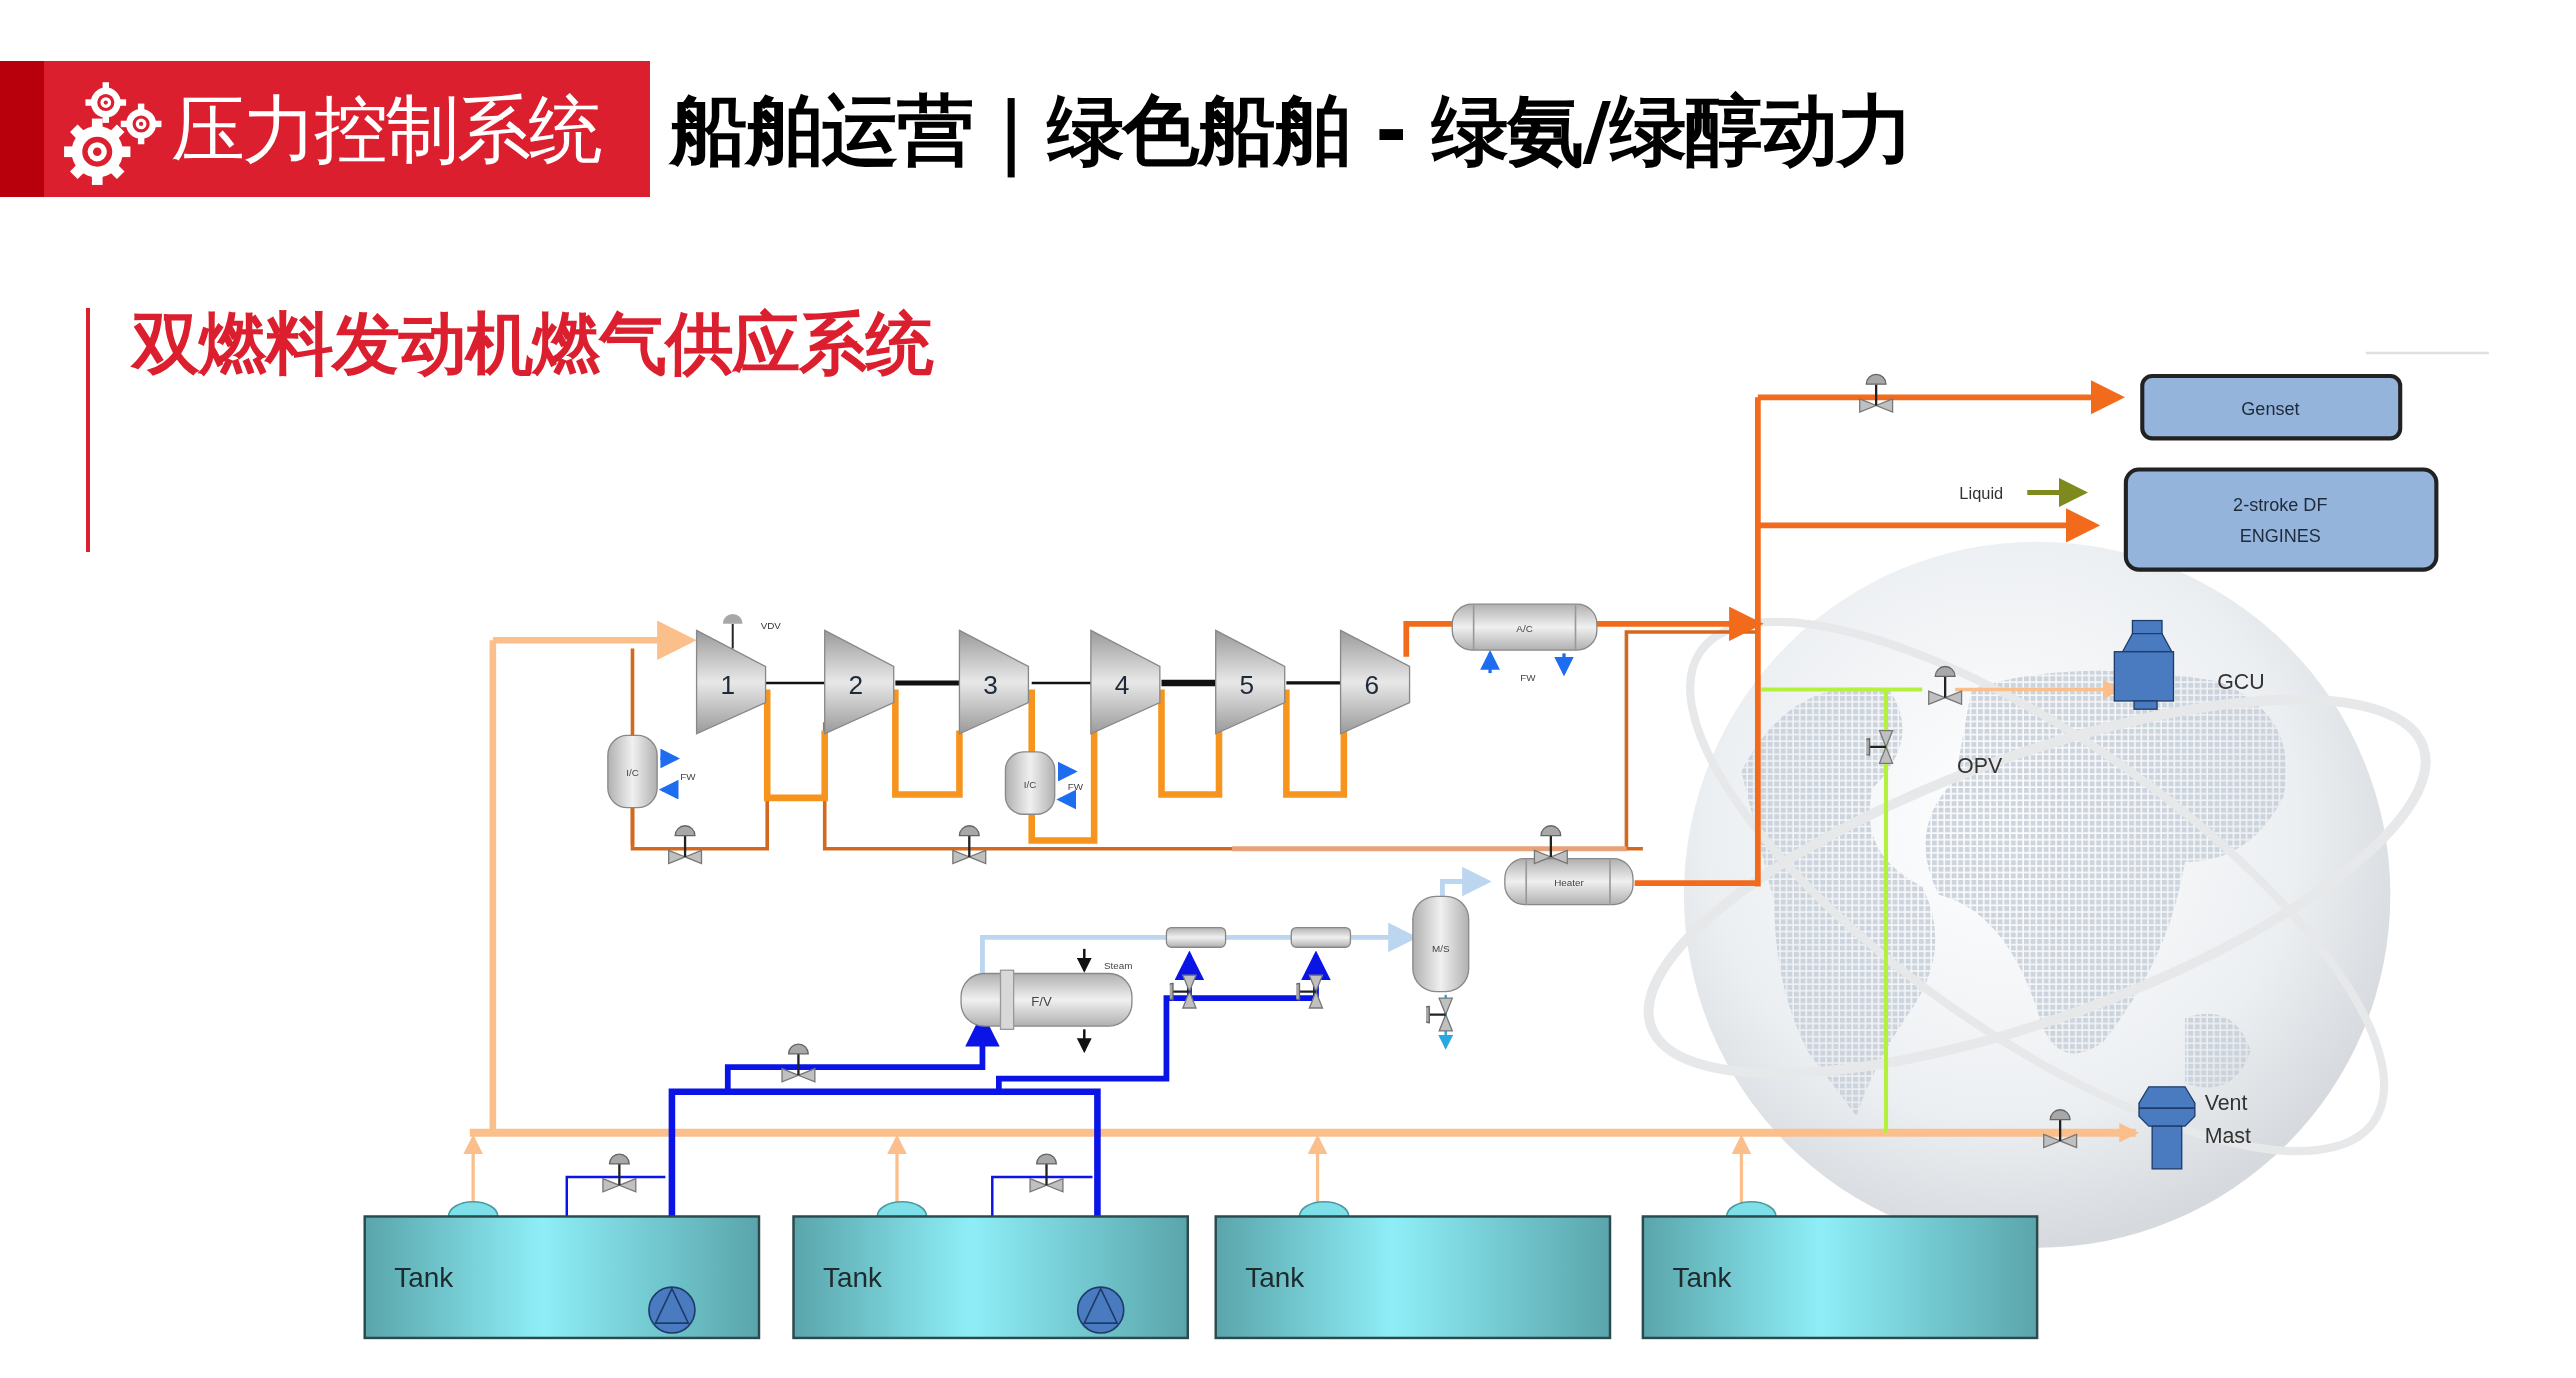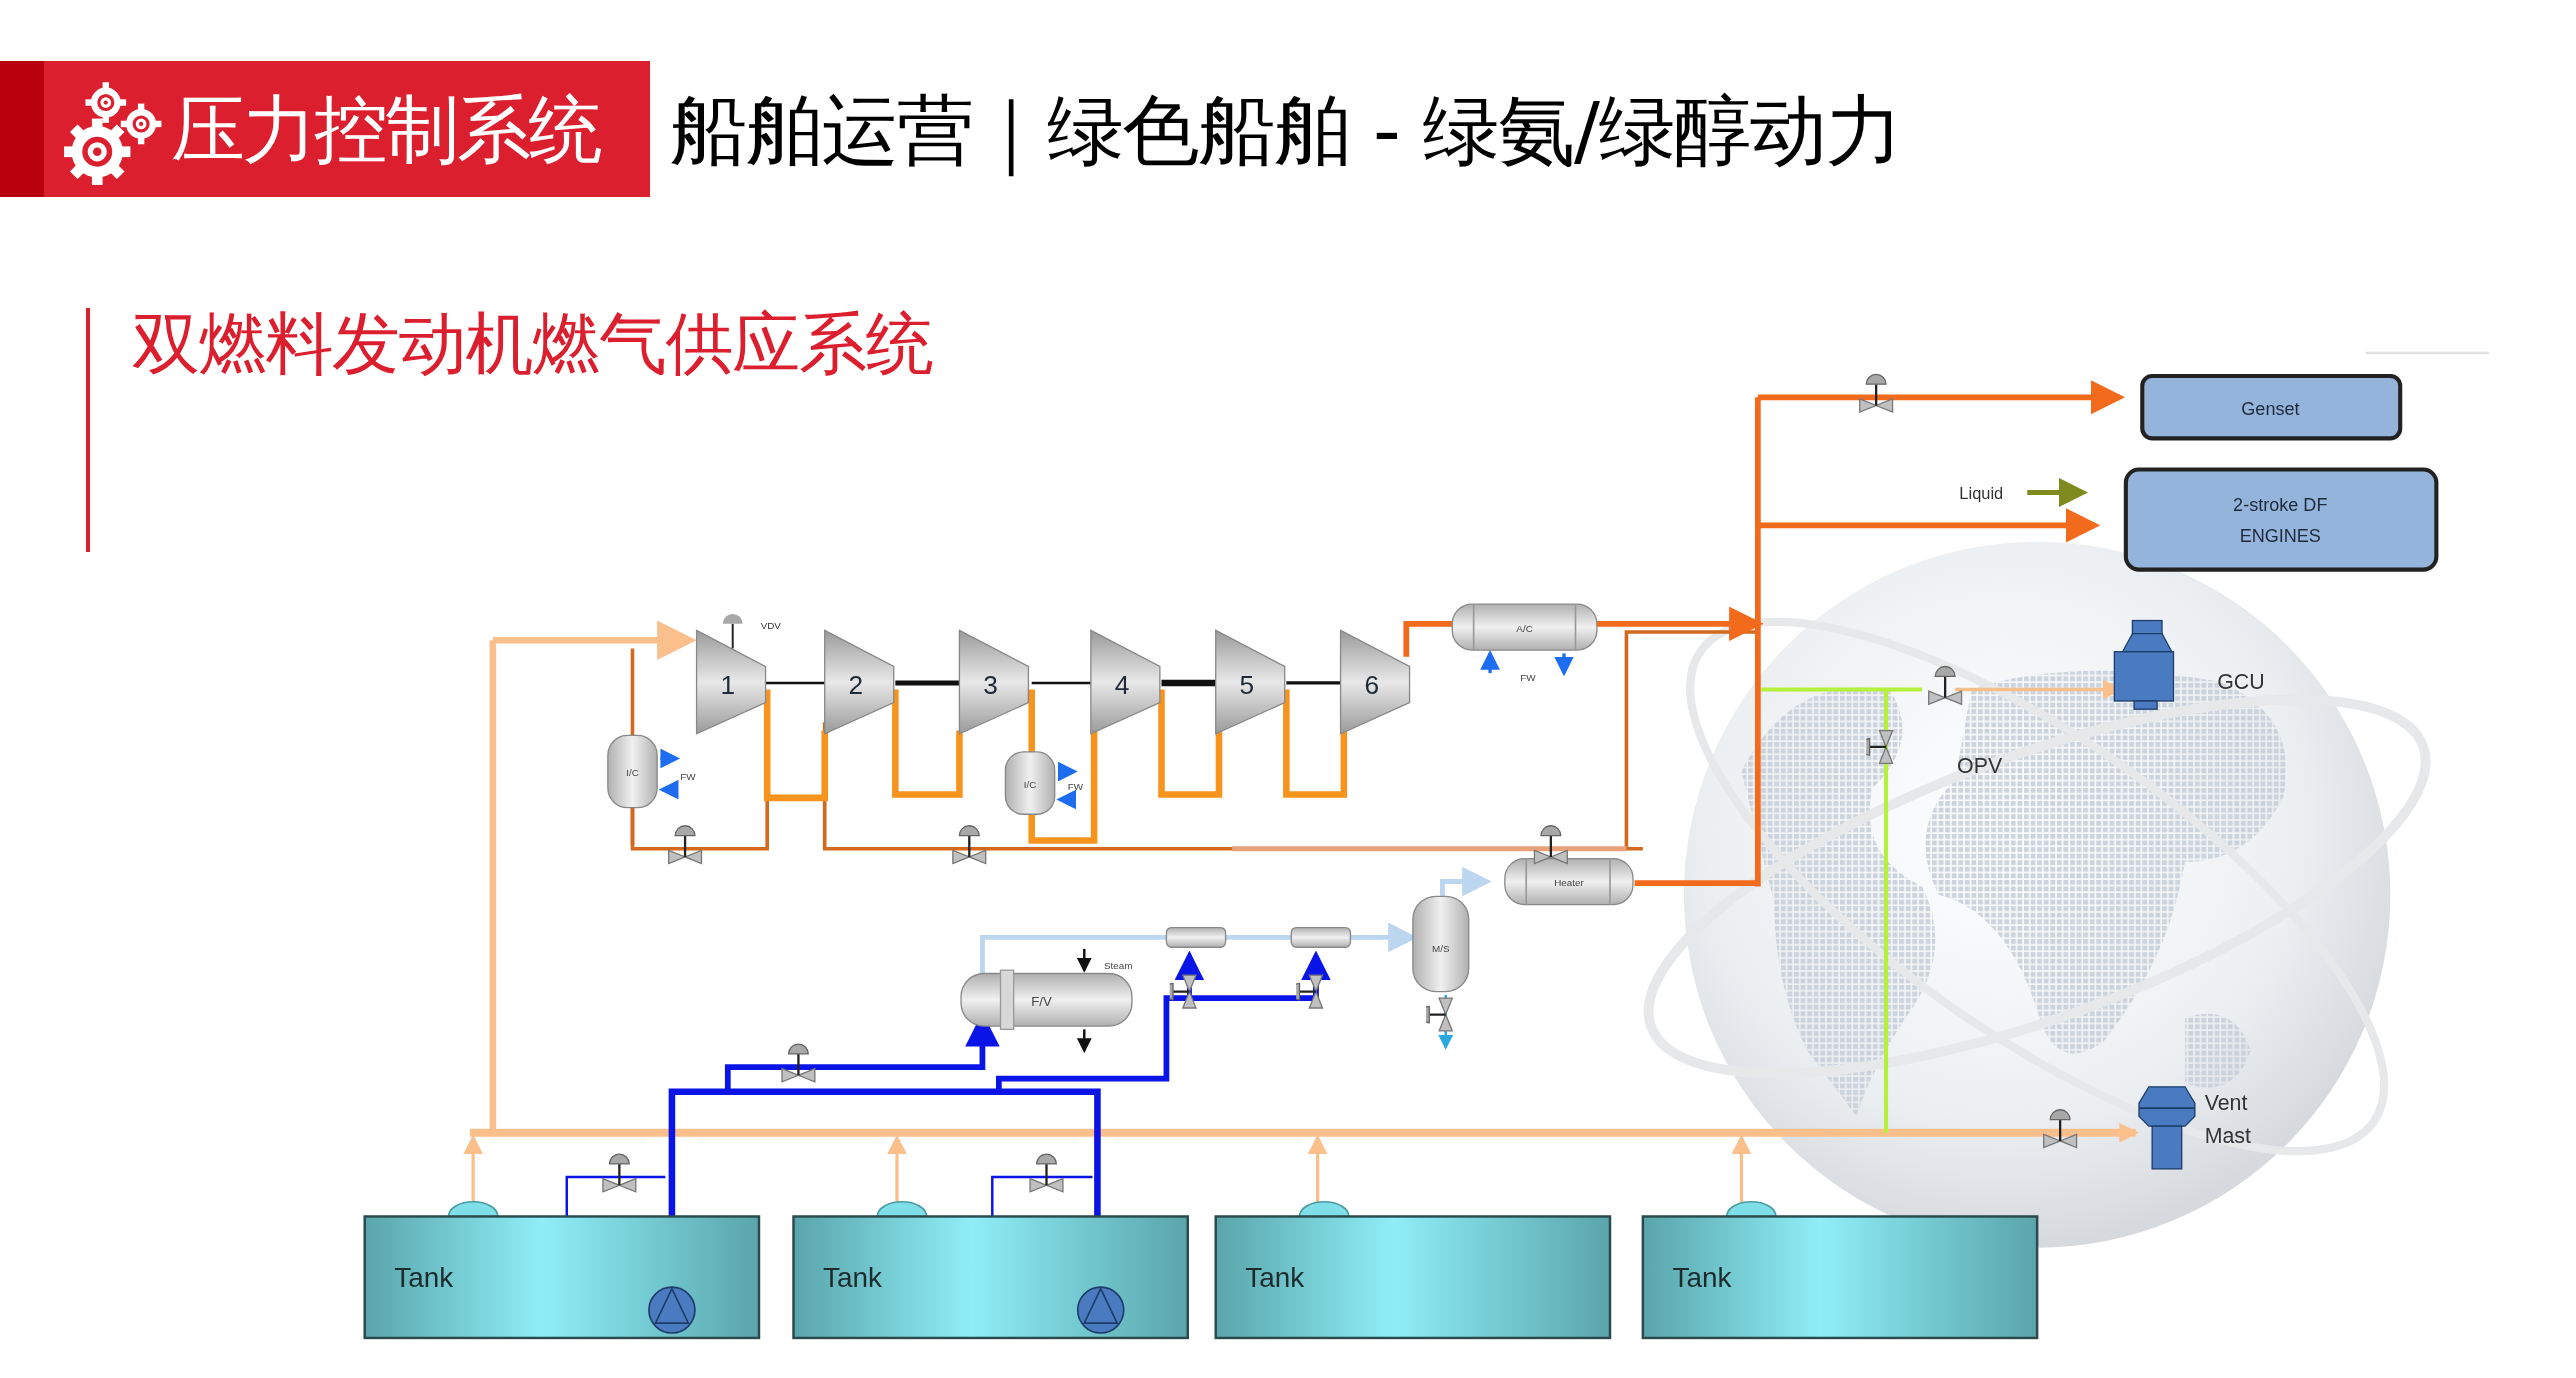--- a/index.html
+++ b/index.html
@@ -1,24 +1,24 @@
 <!DOCTYPE html>
 <html style="font-size:10px"><head>
 <meta charset="utf-8">
 <style>
   html,body{margin:0;padding:0;background:#ffffff;}
   body{width:2576px;height:1379px;position:relative;overflow:hidden;font-family:"DejaVu Sans","Liberation Sans",sans-serif;}
   .header-band{position:absolute;left:0;top:61px;width:650px;height:136px;background:#dc1f2e;}
   .header-band-edge{position:absolute;left:0;top:61px;width:44px;height:136px;background:#b8000c;}
   .header-gear{position:absolute;left:60px;top:79px;width:113px;height:107px;}
   .header-tag{position:absolute;left:171px;top:88px;font-size:74px;font-weight:normal;color:#ffffff;line-height:82px;letter-spacing:-2.5px;}
-  .page-title{position:absolute;left:670px;top:87px;font-size:77px;font-weight:normal;color:#000000;line-height:88px;letter-spacing:-1.3px;white-space:nowrap;}
+  .page-title{position:absolute;left:670px;top:87px;font-size:77px;font-weight:bold;color:#000000;line-height:88px;letter-spacing:-1.3px;white-space:nowrap;}
   .sub-bar{position:absolute;left:86px;top:308px;width:3.8px;height:244px;background:#dc1f2e;}
   .sub-lines{position:absolute;left:132px;top:302px;}
-  .sub-line{font-size:68px;font-weight:normal;color:#dc1f2e;line-height:83px;white-space:nowrap;letter-spacing:-1.3px;}
+  .sub-line{font-size:68px;font-weight:bold;color:#dc1f2e;line-height:83px;white-space:nowrap;letter-spacing:-1.3px;}
   .diagram{position:absolute;left:0;top:0;width:2576px;height:1379px;}
   .lbl{font-family:"Liberation Sans","DejaVu Sans",sans-serif;}
 </style>
 </head>
 <body>
 
 <div class="header-band"></div>
 <div class="header-band-edge"></div>
 <svg class="header-gear" viewBox="0 0 100 100">
   <g fill="#ffffff">

